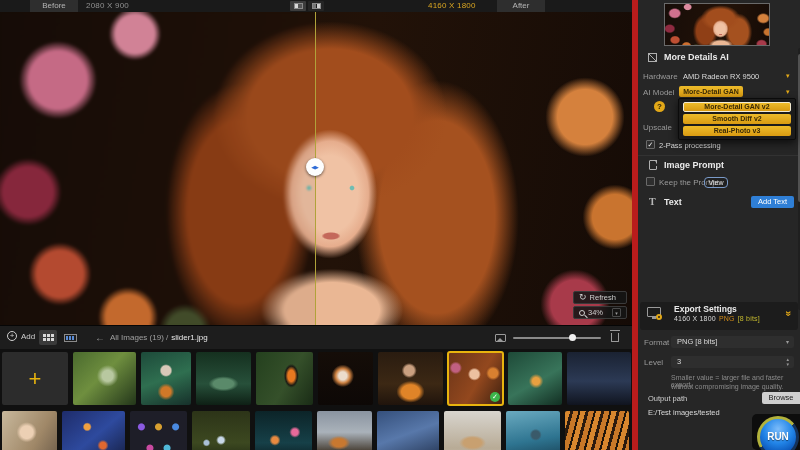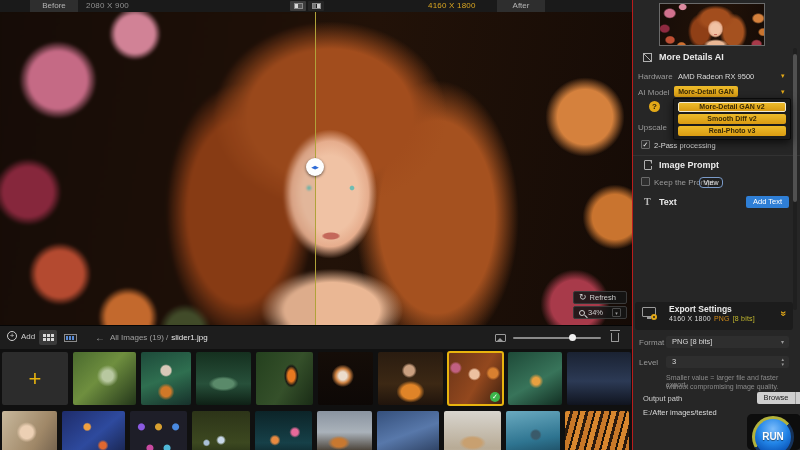--- a/index.html
+++ b/index.html
@@ -101,21 +101,21 @@
   .t12{background:radial-gradient(circle 5px at 20% 30%,#8a5ae0 0 60%,rgba(0,0,0,0) 80%),radial-gradient(circle 5px at 50% 30%,#d8a030 0 60%,rgba(0,0,0,0) 80%),radial-gradient(circle 5px at 80% 30%,#4a8ae0 0 60%,rgba(0,0,0,0) 80%),radial-gradient(circle 5px at 35% 70%,#c84aa0 0 60%,rgba(0,0,0,0) 80%),radial-gradient(circle 5px at 65% 70%,#50b8d8 0 60%,rgba(0,0,0,0) 80%),#1e1e28;}
   .t13{background:radial-gradient(circle 7px at 50% 55%,#c8d8e8 0 40%,rgba(0,0,0,0) 70%),radial-gradient(circle 5px at 25% 60%,#aac0d8 0 45%,rgba(0,0,0,0) 75%),linear-gradient(#2c3418,#3c4820 60%,#1c2410);}
   .t14{background:radial-gradient(circle 8px at 70% 40%,#e86a9a 0 40%,rgba(0,0,0,0) 70%),radial-gradient(circle 8px at 35% 55%,#e88a40 0 40%,rgba(0,0,0,0) 70%),linear-gradient(#0c2428,#164048 60%,#081418);}
   .t15{background:radial-gradient(ellipse 16px 10px at 40% 60%,#c87830 0 40%,rgba(0,0,0,0) 70%),linear-gradient(#8a94a0,#aab2ba 40%,#4a4238 75%,#2e2820);}
   .t16{background:linear-gradient(160deg,#35507c,#5878aa 45%,#1c2a44);}
   .t17{background:radial-gradient(ellipse 18px 10px at 50% 60%,#c8a070 0 50%,rgba(0,0,0,0) 75%),linear-gradient(#d8d5ce,#b8ab96 70%,#cac2b2);}
   .t18{background:radial-gradient(circle 8px at 55% 45%,#3a5a6a 0 50%,rgba(0,0,0,0) 75%),linear-gradient(170deg,#6aaac0,#2e7490 55%,#143648);}
   .t19{background:repeating-linear-gradient(105deg,#d8872e 0 5px,#2a1a0e 5px 8px,#c87828 8px 13px,#1e140a 13px 15px);}
 
   
-  .panel { position:absolute; left:632px; top:0; width:168px; height:450px; background:#262626; border-left:1px solid #b91c1c; font-size:8px; color:#c9c9c9; z-index:5; }
+  .panel { position:absolute; left:632px; top:0; width:168px; height:450px; background:#262626; border-left:6px solid #b91c1c; font-size:8px; color:#c9c9c9; z-index:5; }
   .mini { position:absolute; left:26px; top:3px; width:106px; height:43px; border:1px solid #6a6a6a; overflow:hidden; background:#111; }
   .mini .portrait { transform:scale(0.168,0.137); transform-origin:0 0; }
 
   .sec-title { position:absolute; font-size:9px; font-weight:bold; color:#eaeaea; }
   .edit-ic { position:absolute; left:10px; top:53px; width:9px; height:9px; border:1px solid #b0b0b0;
              background:linear-gradient(45deg, rgba(0,0,0,0) 44%, #b0b0b0 44% 56%, rgba(0,0,0,0) 56%); }
   .lbl { position:absolute; color:#9a9a9a; }
   .val { position:absolute; color:#dadada; font-size:7.5px; }
   .chev { position:absolute; color:#e2a818; font-size:7px; }
   .pill { background:linear-gradient(#edbb2a,#d99b12); color:#3a2a05; font-size:7px; font-weight:bold; text-align:center; border-radius:2px; height:11px; line-height:11px; }
@@ -325,21 +325,21 @@
     </div>
 
     <div class="hint" style="top:374px;">Smaller value = larger file and faster export,</div>
     <div class="hint" style="top:383px;">without compromising image quality.</div>
 
     <span class="val" style="left:10px; top:394px; color:#cfcfcf;">Output path</span>
     <div class="pathbtns">
       <div class="pb-browse">Browse</div>
       <div class="pb-open">Open</div>
     </div>
-    <span class="val" style="left:10px; top:408px;">E:/After images/tested</span>
+    <span class="val" style="left:10px; top:408px;">E:/Test images/tested</span>
 
     <div class="runwrap">
       <div class="runring">
         <div class="runbtn">RUN</div>
       </div>
     </div>
 
     <div class="scroll-track">
         <div class="scroll-thumb"></div>
       </div>

